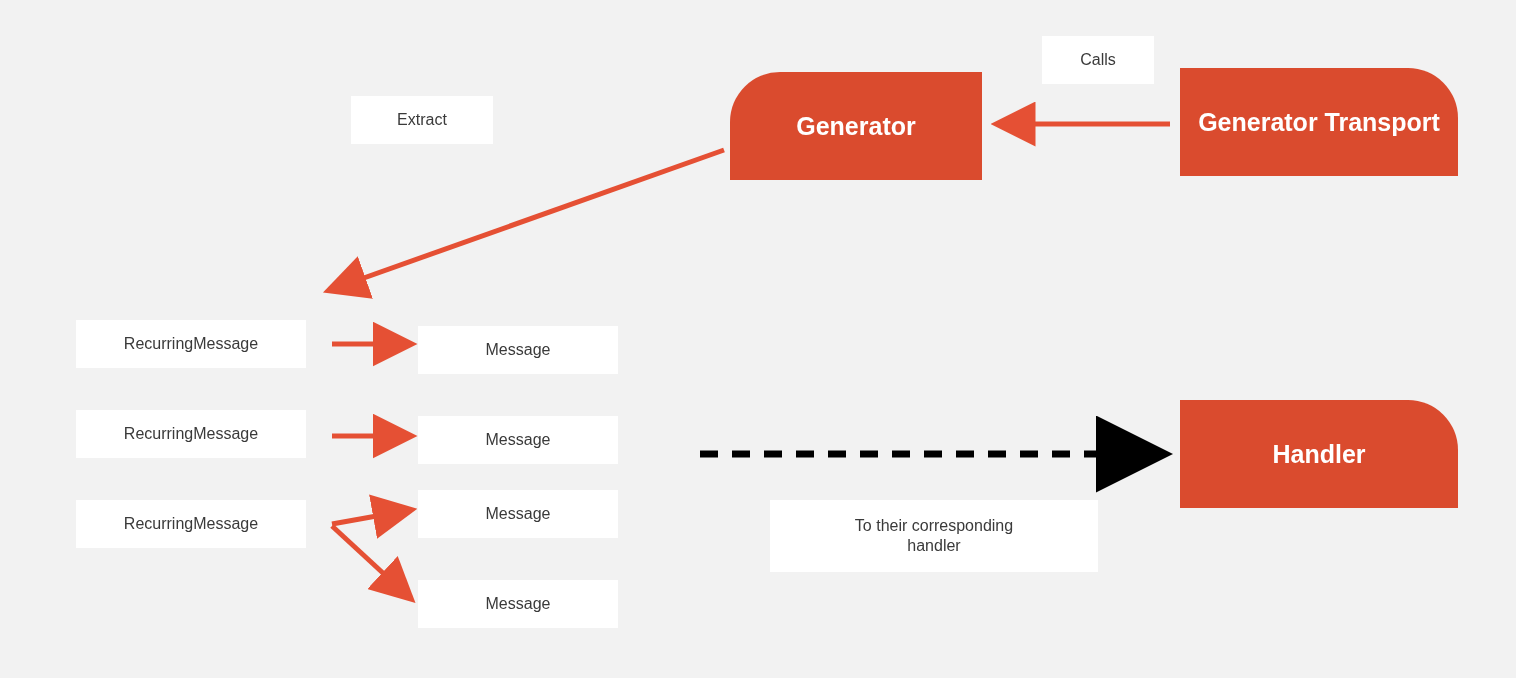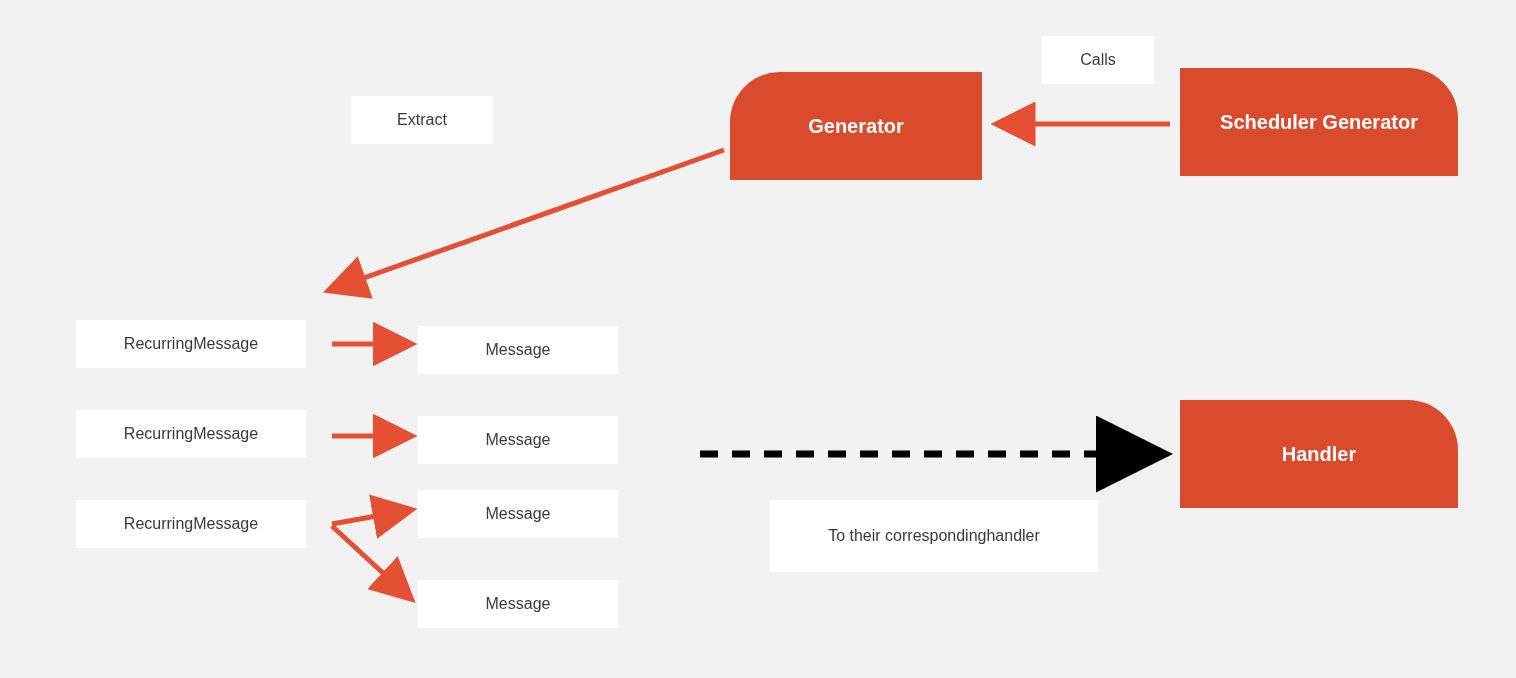--- a/index.html
+++ b/index.html
@@ -9,46 +9,46 @@
     background:#f2f2f2;
     font-family:Arial,Helvetica,sans-serif;
     position:relative;
     overflow:hidden;
   }
   .node{
     position:absolute;
     background:#da4b2e;
     color:#fff;
     font-weight:700;
-    font-size:20px;
+    font-size:25px;
     display:flex;
     align-items:center;
     justify-content:center;
     box-sizing:border-box;
   }
   .node.tl-round{border-top-left-radius:50px}
   .node.tr-round{border-top-right-radius:50px}
   .label{
     position:absolute;
     background:#fff;
     color:#3a3a3a;
     font-size:16px;
     display:flex;
     align-items:center;
     justify-content:center;
     box-sizing:border-box;
   }
-  .multiline{flex-direction:row;line-height:1.25}
+  .multiline{flex-direction:column;line-height:1.25}
   svg.overlay{position:absolute;left:0;top:0;width:1516px;height:678px;pointer-events:none}
 </style>
 </head>
 <body>
 
 <div class="node tr-round" style="left:1180px;top:68px;width:278px;height:108px">
-  <span>Scheduler Generator</span>
+  <span>Generator Transport</span>
 </div>
 
 <div class="node tl-round" style="left:730px;top:72px;width:252px;height:108px">
   <span>Generator</span>
 </div>
 
 <div class="node tr-round" style="left:1180px;top:400px;width:278px;height:108px">
   <span>Handler</span>
 </div>
 

